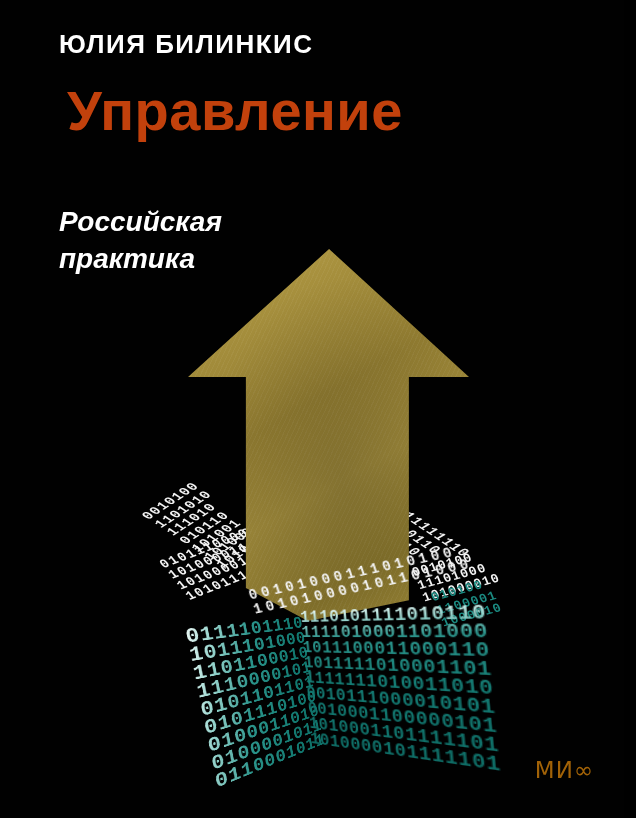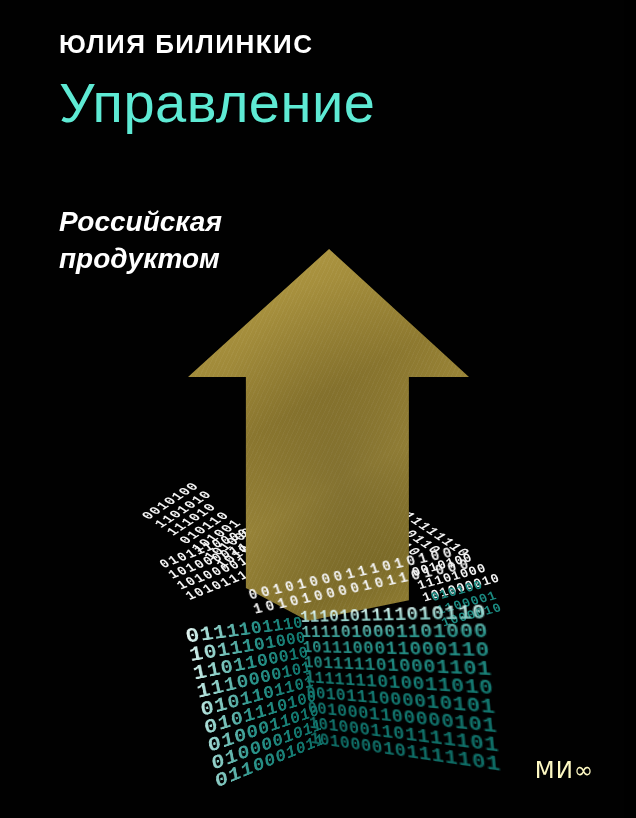--- a/index.html
+++ b/index.html
@@ -8,33 +8,33 @@
     background:#010101;
     font-family:"Liberation Sans", sans-serif;
   }
   
   .author {
     position:absolute; left:59px; top:31px;
     color:#ffffff; font-weight:700; font-size:26px; line-height:26px;
     letter-spacing:1.5px;
   }
   .title {
-    position:absolute; left:55px; top:68px; margin:4px;
-    color:#5eead4; font-weight:400; font-size:56px; line-height:62px;
+    position:absolute; left:55px; top:68px; margin:12px;
+    color:#c2410c; font-weight:700; font-size:56px; line-height:62px;
     letter-spacing:0.5px;
   }
   .title span { display:block; }
   .subtitle {
     position:absolute; left:59px; top:203px;
     color:#ffffff; font-weight:700; font-size:28px; line-height:37px;
   }
   .subtitle span { display:block;font-style:italic; }
   .logo {
     position:absolute; right:30px; top:757px;
-    color:#fef9c3; font-size:23px; line-height:26px; font-weight:400;
+    color:#a16207; font-size:23px; line-height:26px; font-weight:400;
     font-family:"DejaVu Sans", sans-serif; letter-spacing:1px;
   }
   
   .arrow {
     position:absolute; left:188px; top:249px; width:281px; height:372px;
     z-index:3;
     clip-path: polygon(50.2% 0%, 100% 34.4%, 78.6% 34.4%, 78.6% 94.4%,
                        42.7% 100%, 20.6% 91.1%, 20.6% 34.4%, 0% 34.4%);
     background:
       linear-gradient(150deg, #bca64f 0%, #a8913e 18%, #917c31 42%,
@@ -91,21 +91,21 @@
 <div class="cover">
 
   <div class="author">ЮЛИЯ БИЛИНКИС</div>
 
   <h1 class="title">
     <span>Управление</span>
   </h1>
 
   <div class="subtitle">
     <span>Российская</span>
-    <span>продуктом</span>
+    <span>практика</span>
   </div>
 
   <div>
 
     <pre class="bin flap-left">0010100
 1101010
 111010
 010110
 101001
 1010000

